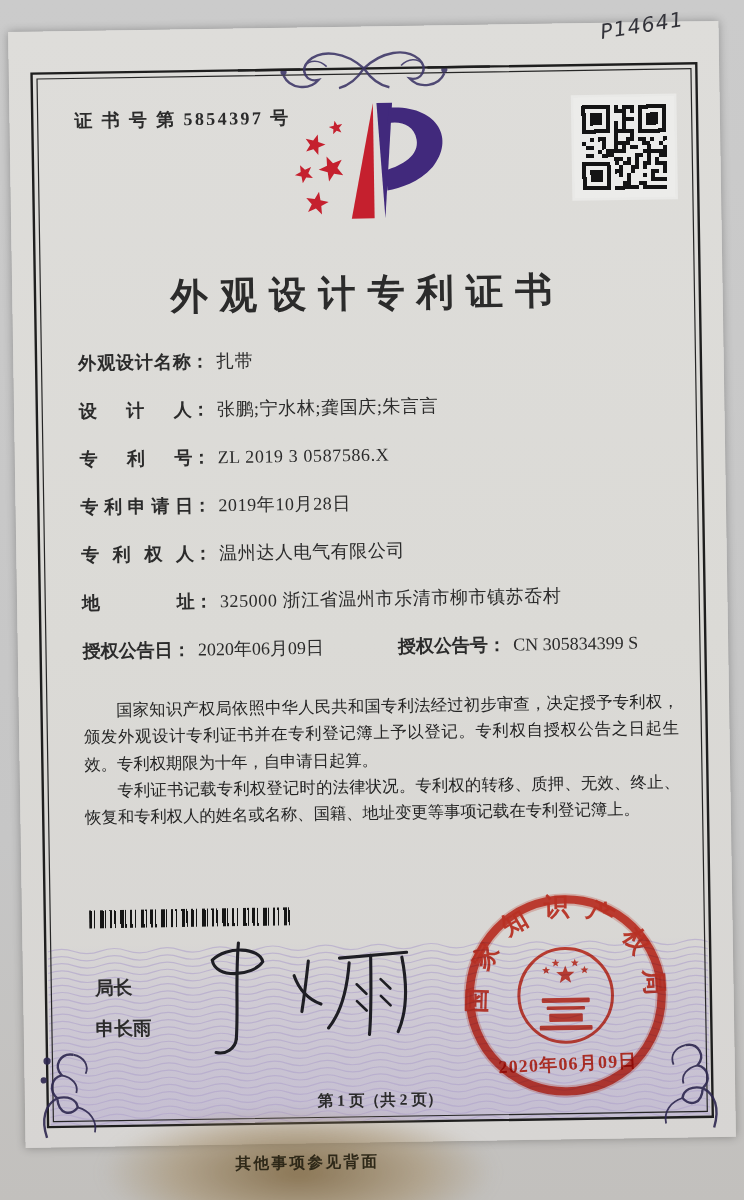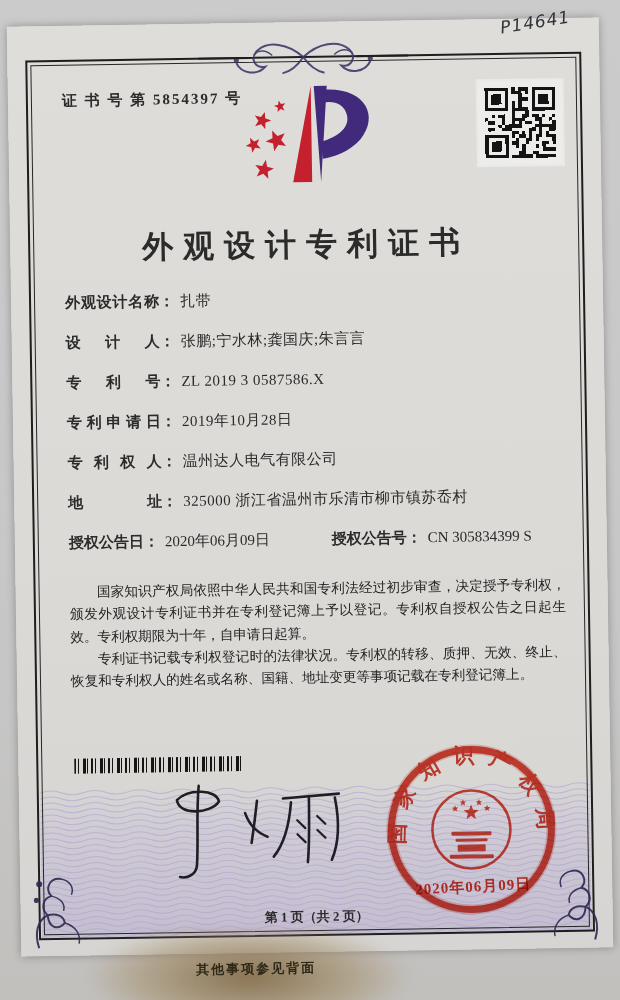--- a/index.html
+++ b/index.html
@@ -318,20 +318,24 @@
       </div>
     </div>
 
     <div class="body-text">
       <p>国家知识产权局依照中华人民共和国专利法经过初步审查，决定授予专利权，颁发外观设计专利证书并在专利登记簿上予以登记。专利权自授权公告之日起生效。专利权期限为十年，自申请日起算。</p>
       <p>专利证书记载专利权登记时的法律状况。专利权的转移、质押、无效、终止、恢复和专利权人的姓名或名称、国籍、地址变更等事项记载在专利登记簿上。</p>
     </div>
 
     <div class="barcode"></div>
 
+    <div class="signer">
+      <div>局长</div>
+      <div class="name">申长雨</div>
+    </div>
 
     <svg class="signature" width="220" height="115" viewBox="0 0 220 115" fill="none" stroke="#1e1e24" stroke-width="2.6" stroke-linecap="round">
       <path d="M58,12 C55,40 57,68 55,92"></path>
       <path d="M36,26 C48,14 76,16 78,28 C70,40 38,42 36,26"></path>
       <path d="M55,92 C54,100 46,105 38,103"></path>
       <path d="M104,40 C108,52 116,60 126,64"></path>
       <path d="M116,28 C114,44 112,58 110,70"></path>
       <path d="M142,26 L198,22"></path>
       <path d="M168,24 C168,48 168,72 166,90"></path>
       <path d="M150,30 C148,52 142,72 132,84"></path>

